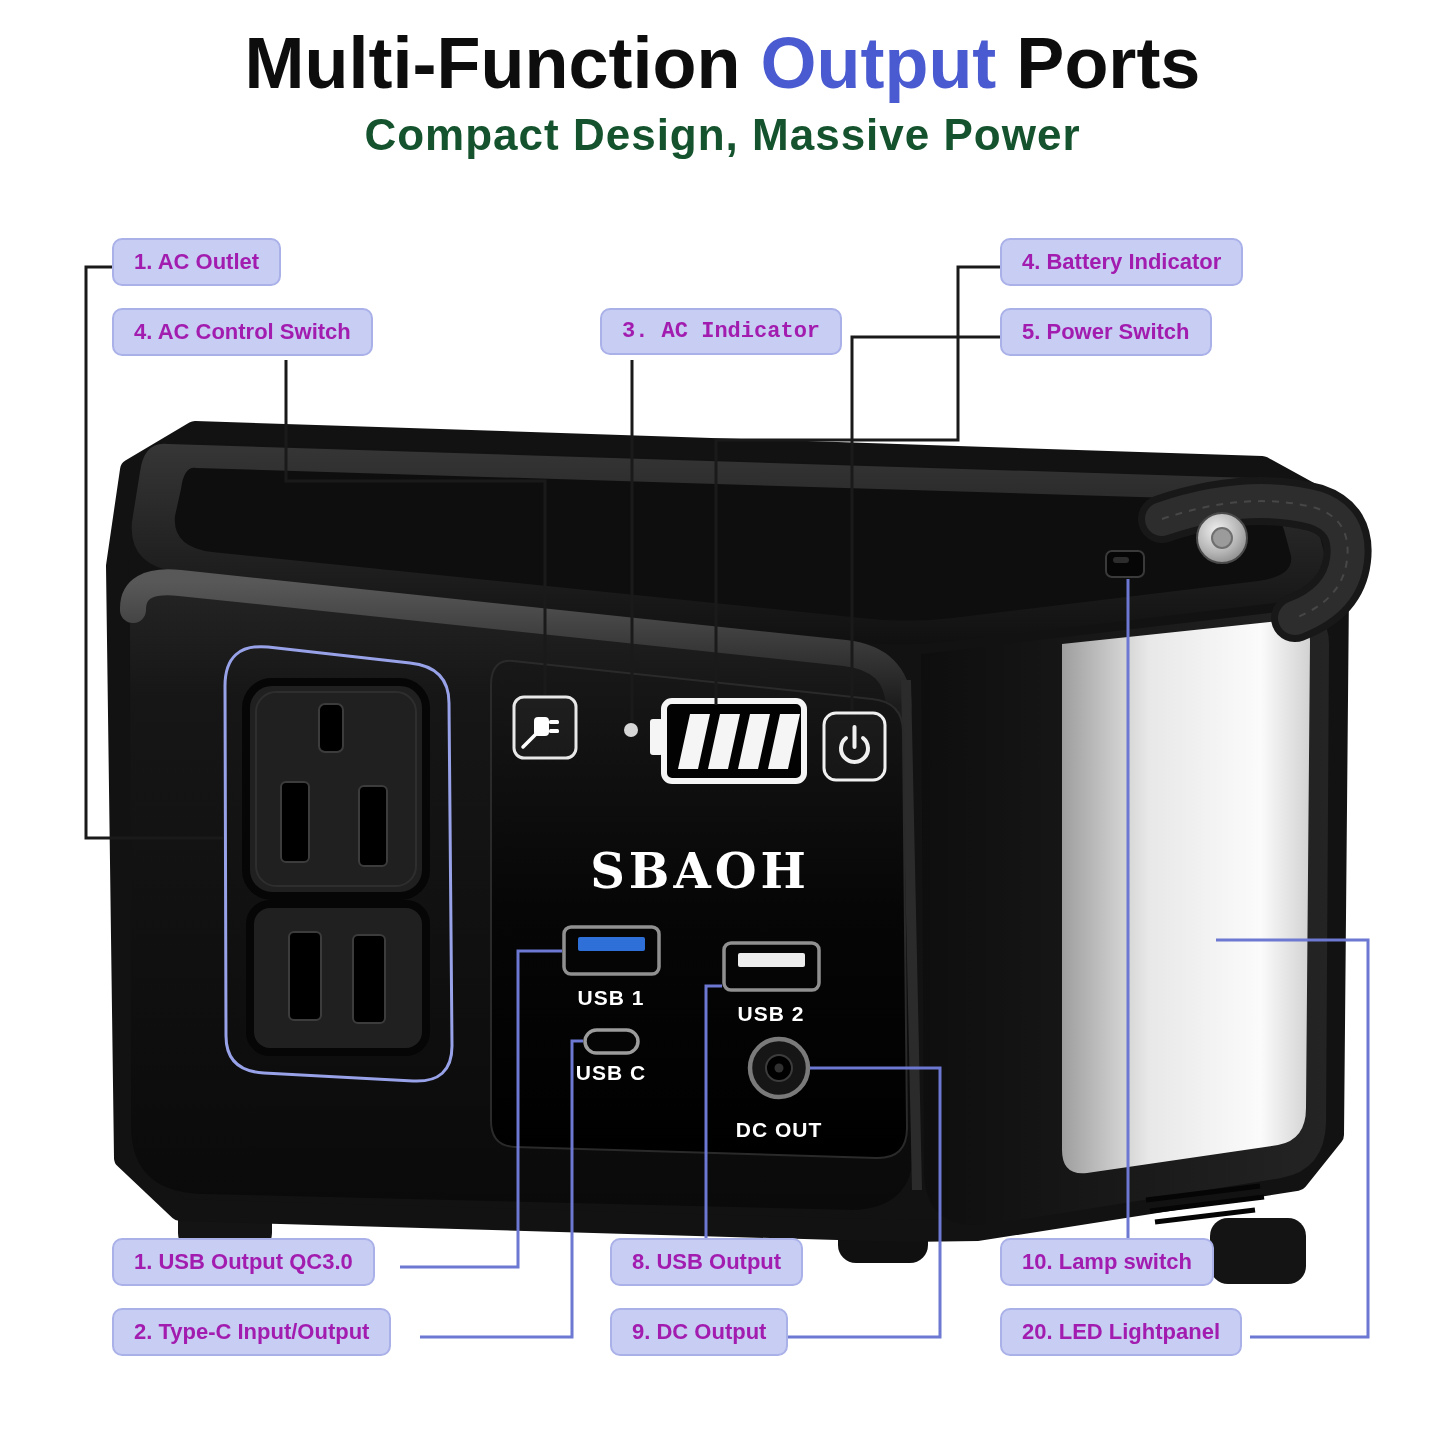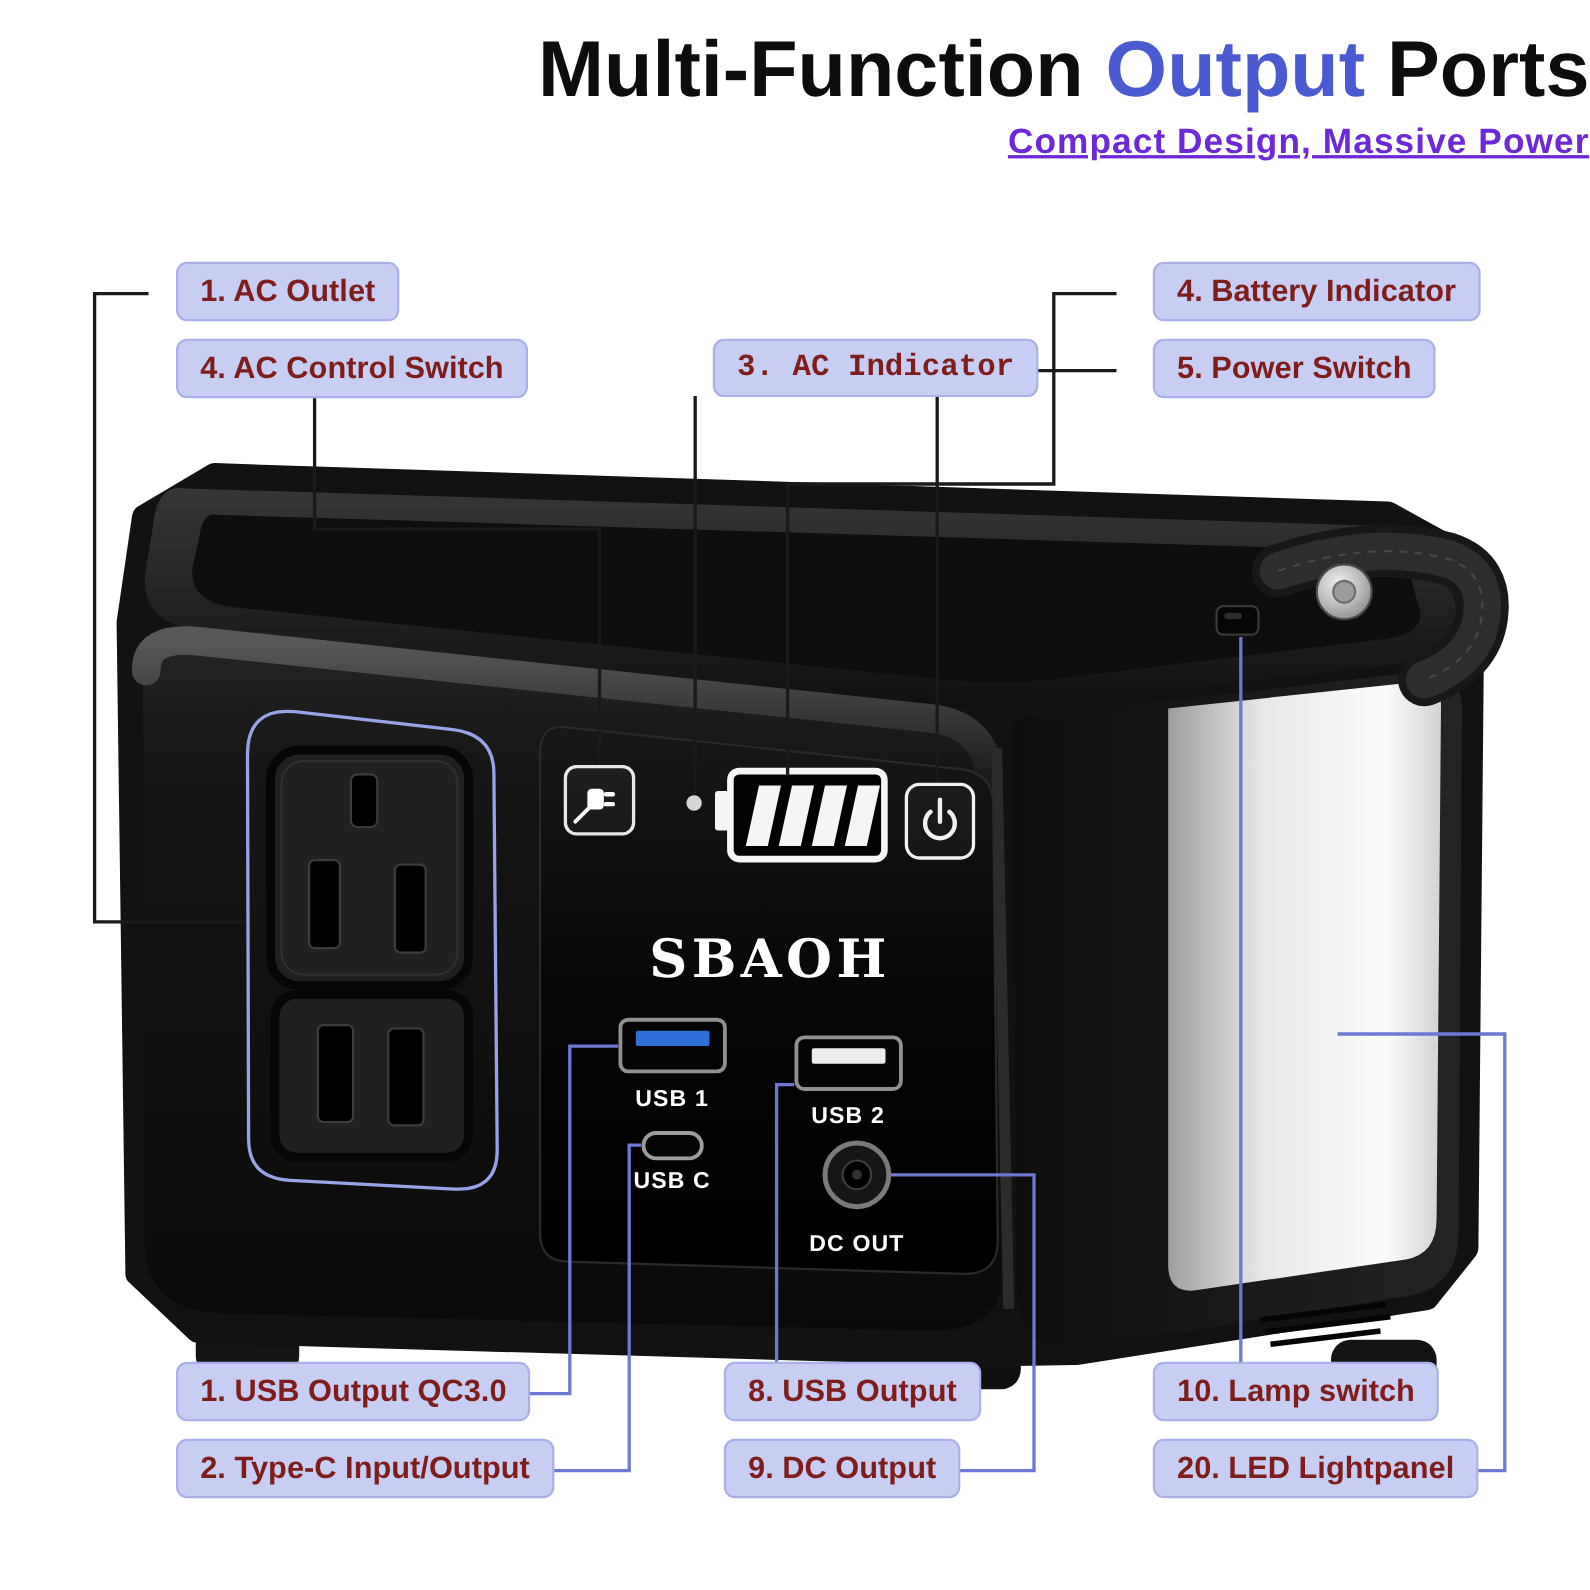--- a/index.html
+++ b/index.html
@@ -1,32 +1,32 @@
 <!DOCTYPE html>
 <html><head>
 <meta charset="utf-8">
 <style>
   html,body{margin:0;padding:0;background:#fff;}
   .canvas{
     position:relative;width:1445px;height:1445px;background:#ffffff;overflow:hidden;
     font-family:"Liberation Sans",sans-serif;
   }
-  .header{position:relative;z-index:2;text-align:right;}
+  .header{position:relative;z-index:2;text-align:center;}
   .title{
     margin:0;padding-top:26px;font-size:72px;font-weight:bold;color:#0d0d0d;
     letter-spacing:0px;line-height:1.05;
   }
   .title .hl{color:#4a5ad0;}
   .subtitle{
-    margin-top:8px;font-size:32px;font-weight:bold;color:#6d28d9;letter-spacing:1px;text-decoration:underline;
+    margin-top:8px;font-size:44px;font-weight:bold;color:#14532d;letter-spacing:1px;
   }
   .scene{position:absolute;left:0;top:0;z-index:1;}
   .callout{
     position:absolute;z-index:5;background:#c7cdf3;border:2px solid #aab1e8;border-radius:10px;
-    font-size:28px;font-weight:bold;color:#7f1d1d;padding:9px 20px;white-space:nowrap;margin-left:48px;
+    font-size:22px;font-weight:bold;color:#a21caf;padding:9px 20px;white-space:nowrap;
   }
   text.port-label{
     font-family:"Liberation Sans",sans-serif;font-size:21px;font-weight:bold;fill:#ffffff;letter-spacing:1px;
   }
   text.brand{
     font-family:"DejaVu Serif",serif;font-size:48px;font-weight:bold;fill:#ffffff;letter-spacing:4px;
   }
 </style>
 </head>
 <body>

